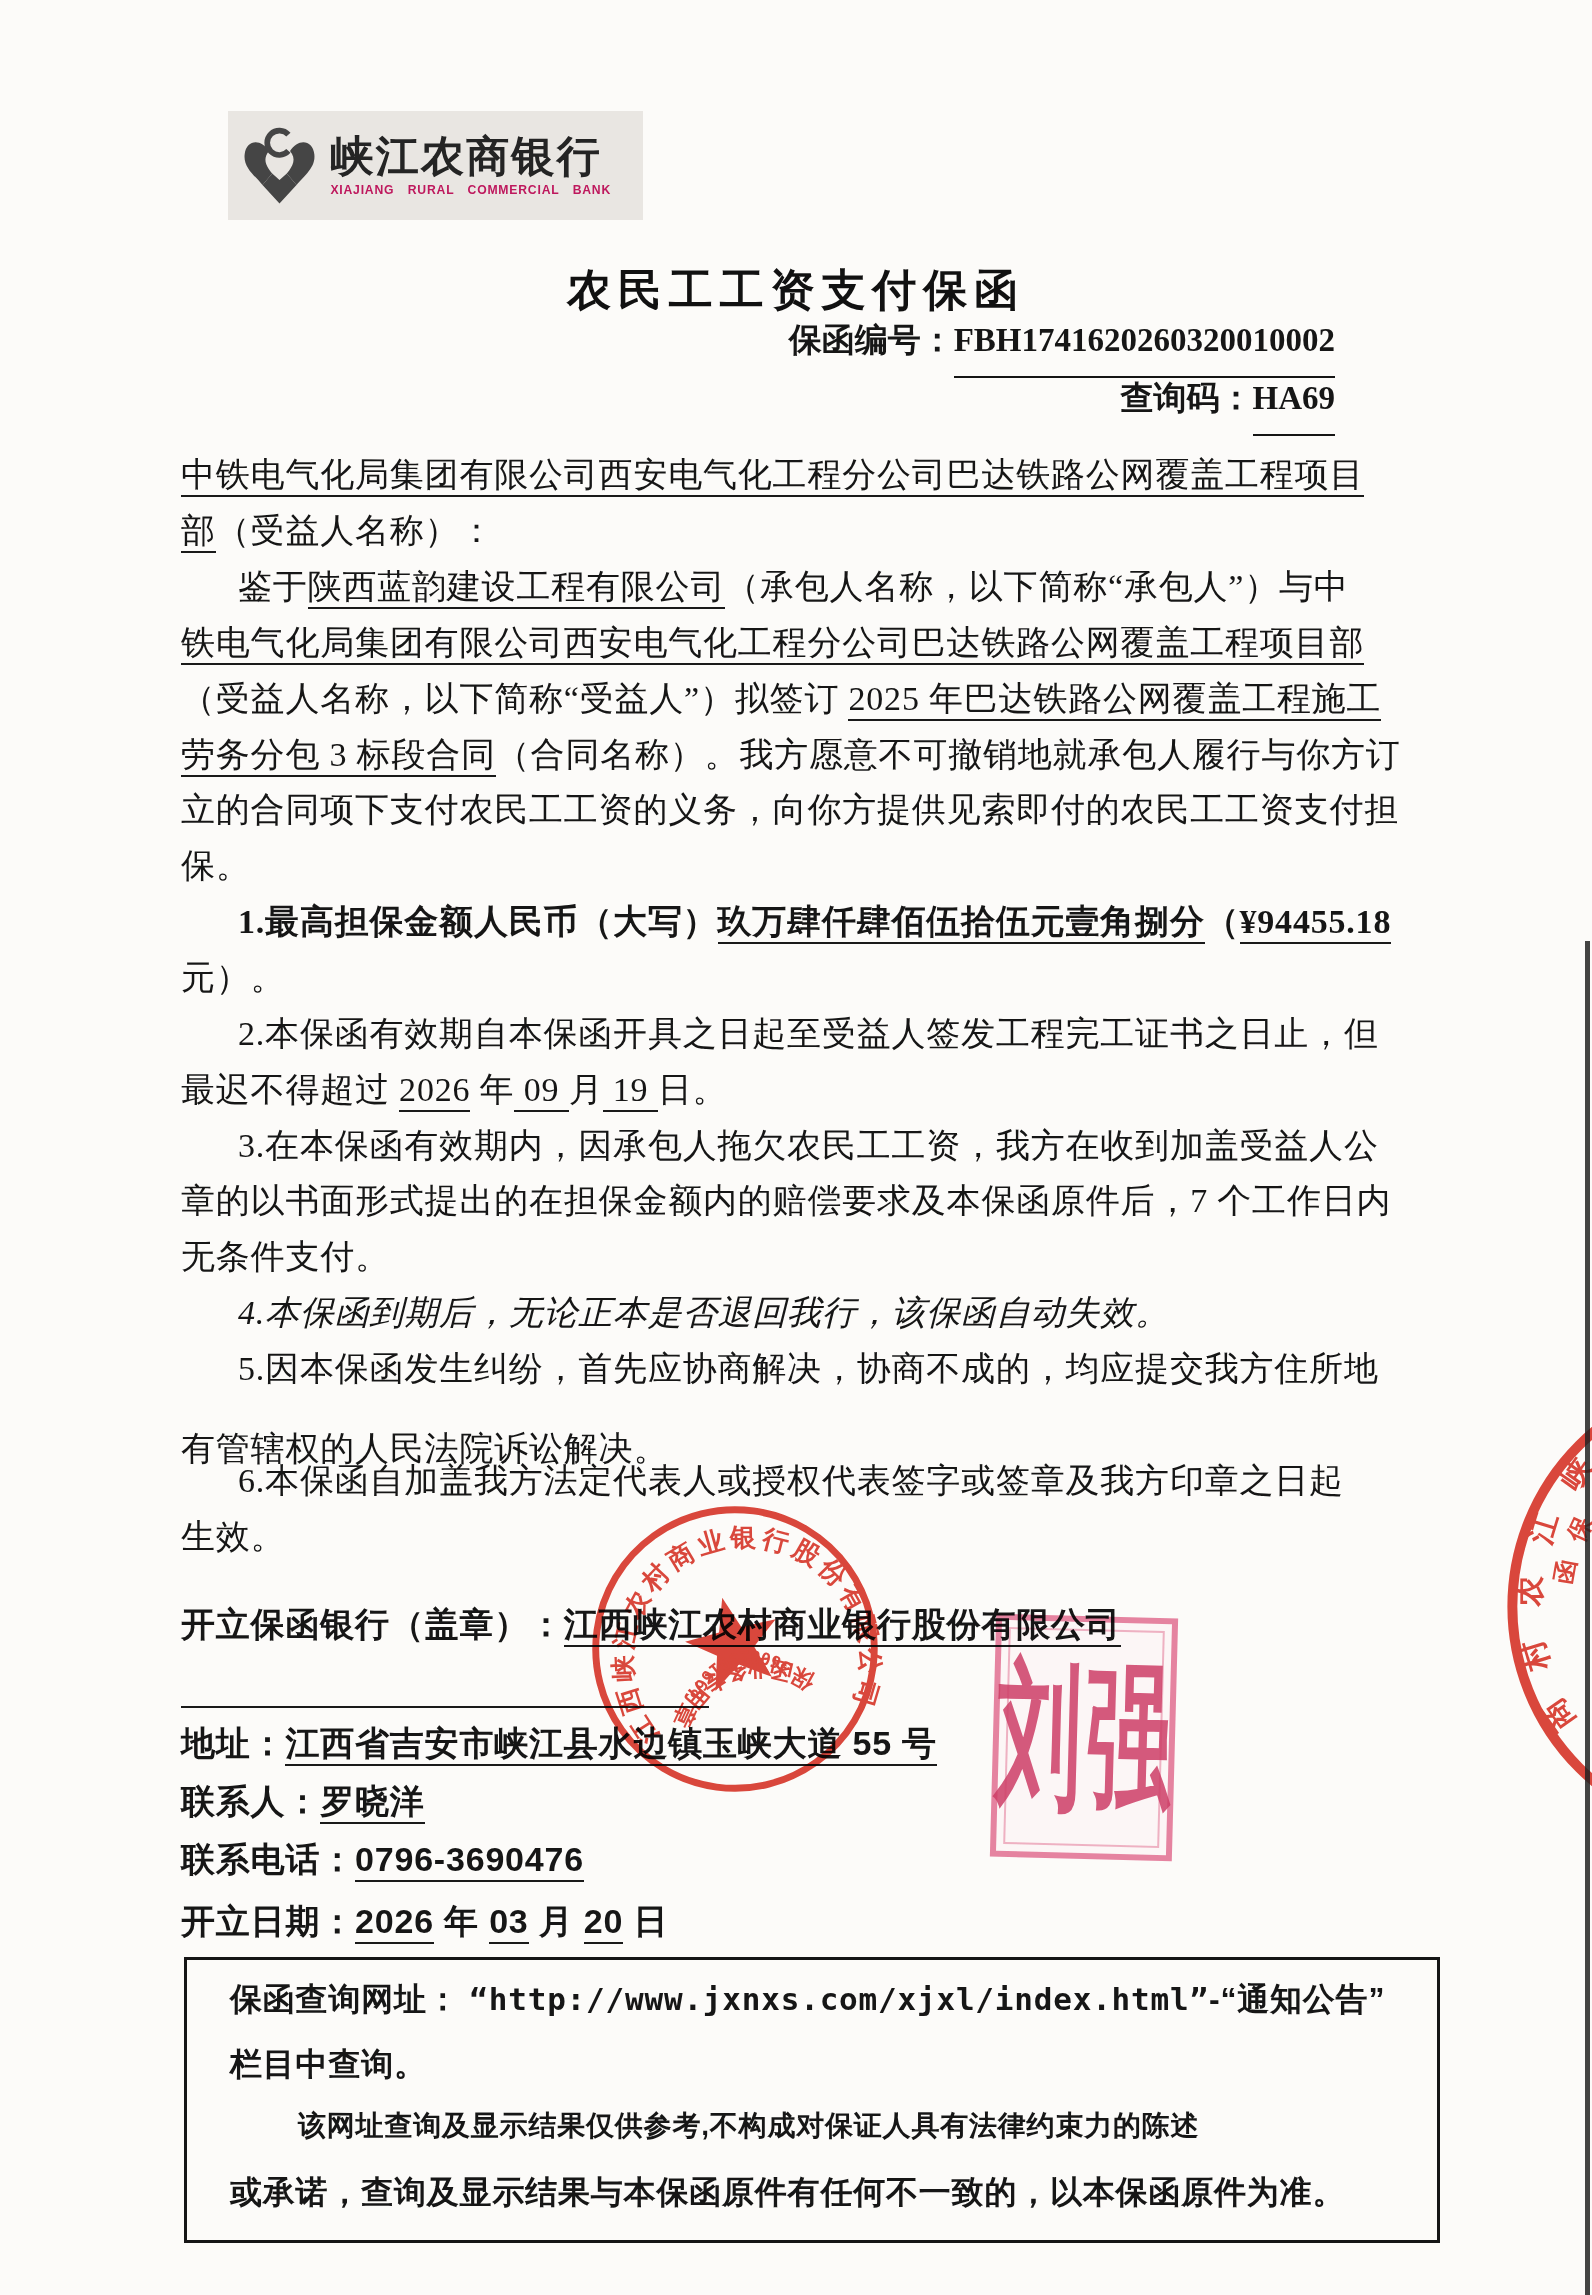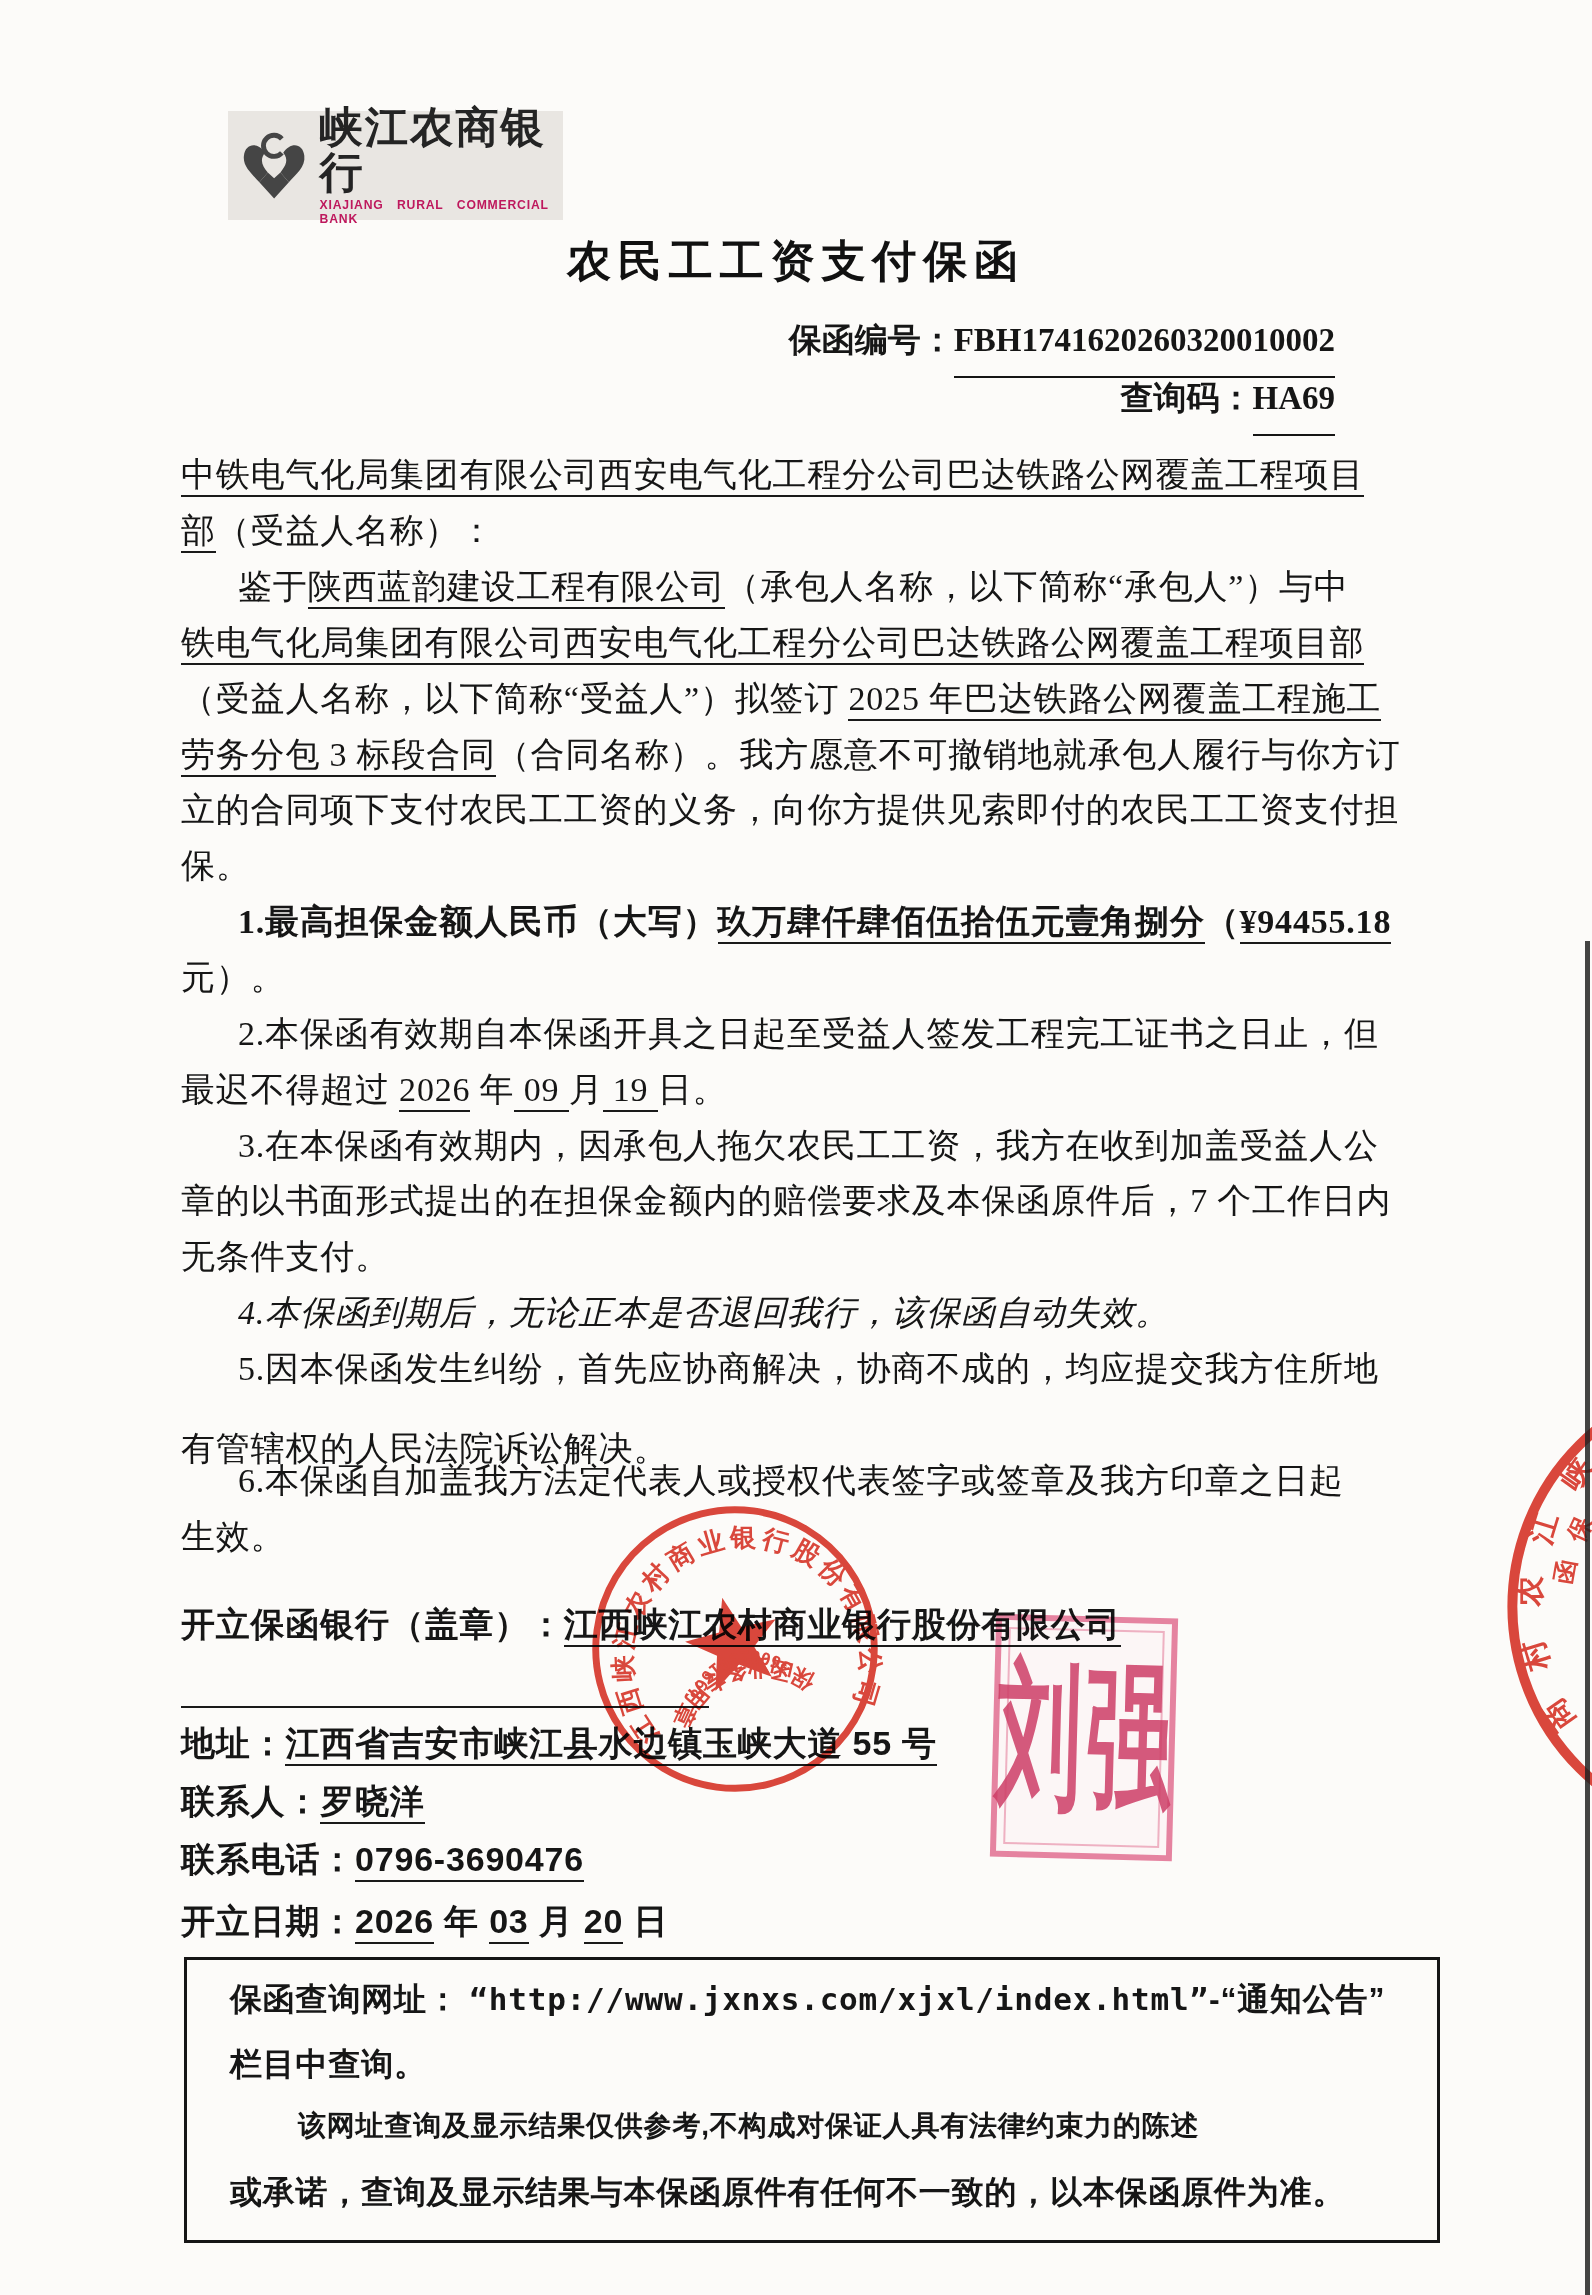--- a/index.html
+++ b/index.html
@@ -1,28 +1,28 @@
 <!DOCTYPE html>
 <html style="font-size:12.2px"><head>
 <meta charset="utf-8">
 <style>
   html,body{margin:0;padding:0;}
   body{width:1592px;height:2295px;position:relative;background:#fcfbf9;overflow:hidden;
        font-family:"Liberation Serif","DejaVu Serif",serif;color:#161616;}
   .page{position:absolute;inset:0;}
   
-  .logo{position:absolute;left:228px;top:111px;width:335px;height:109px;background:#e9e6e2;
+  .logo{position:absolute;left:228px;top:111px;width:415px;height:109px;background:#e9e6e2;
         display:flex;align-items:center;padding-left:10.7px;box-sizing:border-box;}
   .logo .txt{margin-left:10.7px;display:flex;flex-direction:column;}
   .logo .cn{font-family:"Liberation Sans","DejaVu Sans",sans-serif;font-weight:700;font-size:43px;
             letter-spacing:2.3px;color:#242424;line-height:1.05;}
   .logo .en{font-family:"Liberation Sans","DejaVu Sans",sans-serif;font-weight:600;font-size:12.2px;
             letter-spacing:0.8px;word-spacing:9.2px;color:#be185d;margin-top:3.1px;}
   
-  .title{position:absolute;left:0;right:0;top:232px;text-align:center;
+  .title{position:absolute;left:0;right:0;top:261px;text-align:center;
          font-family:"Liberation Sans","DejaVu Sans",sans-serif;font-weight:700;
          font-size:44px;letter-spacing:6.9px;color:#111;}
   .refline{position:absolute;right:257px;text-align:right;font-weight:700;font-size:33px;white-space:nowrap;}
   .refline .u{border-bottom:2.3px solid #151515;padding-bottom:18px;}
   
   .tline{position:absolute;font-size:34px;letter-spacing:0.8px;white-space:nowrap;font-weight:500;line-height:1.2;}
   .tline.sans{font-family:"Liberation Sans","DejaVu Sans",sans-serif;font-weight:600;}
   .tline .u{border-bottom:2.3px solid #1a1a1a;padding-bottom:2.3px;}
   .tline .mono{font-family:"DejaVu Sans Mono","Liberation Mono",monospace;font-size:31px;}
   

